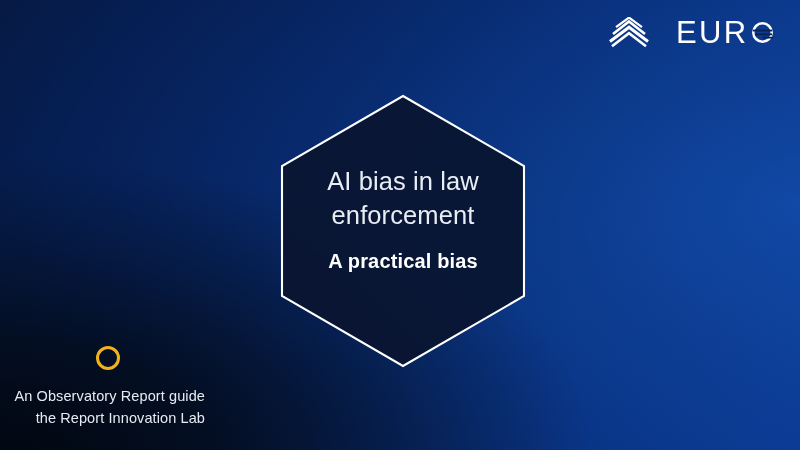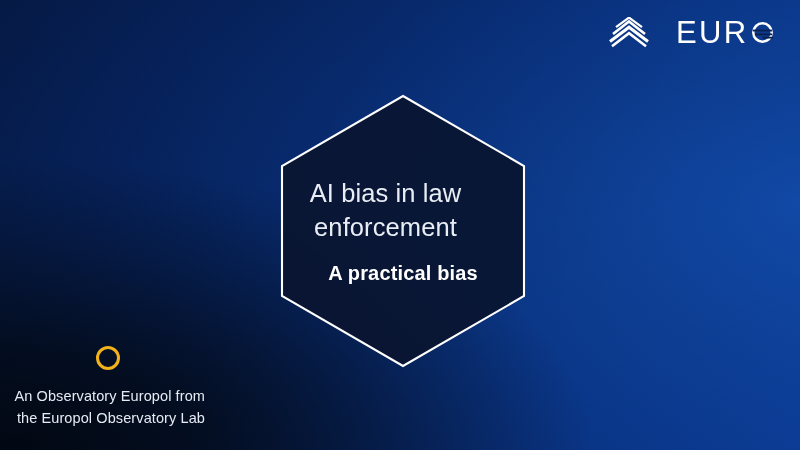--- a/index.html
+++ b/index.html
@@ -47,26 +47,27 @@
     width: 250px;
     height: 278px;
     z-index: 3;
   }
   .hex-wrap svg { display: block; width: 100%; height: 100%; }
 
   
   .title-block {
     position: absolute;
     left: 278px;
-    top: 92px;
+    top: 80px;
     width: 250px;
     height: 278px;
     z-index: 4;
     display: flex;
     flex-direction: column;
+    align-items: center;
     justify-content: center;
     text-align: center;
   }
   .main-title {
     color: #e9edf5;
     font-size: 25.5px;
     font-weight: 300;
     line-height: 1.32;
     letter-spacing: 0.1px;
     margin: 0 0 16px 0;
@@ -294,17 +295,17 @@
           <rect x="4" y="13.0" width="18" height="1.9" fill="#0a2150"></rect>
           <rect x="12" y="16.4" width="11" height="1.9" fill="#0a2150"></rect>
         </svg>
       </span>
     </span>
   </div>
 
   <div class="ring"></div>
 
   <div class="footer">
-    <div>An Observatory Europol from</div>
-    <div>the Europol Observatory Lab</div>
+    <div>An Observatory Report guide</div>
+    <div>the Report Innovation Lab</div>
   </div>
 
 </div>
 
 </body></html>

